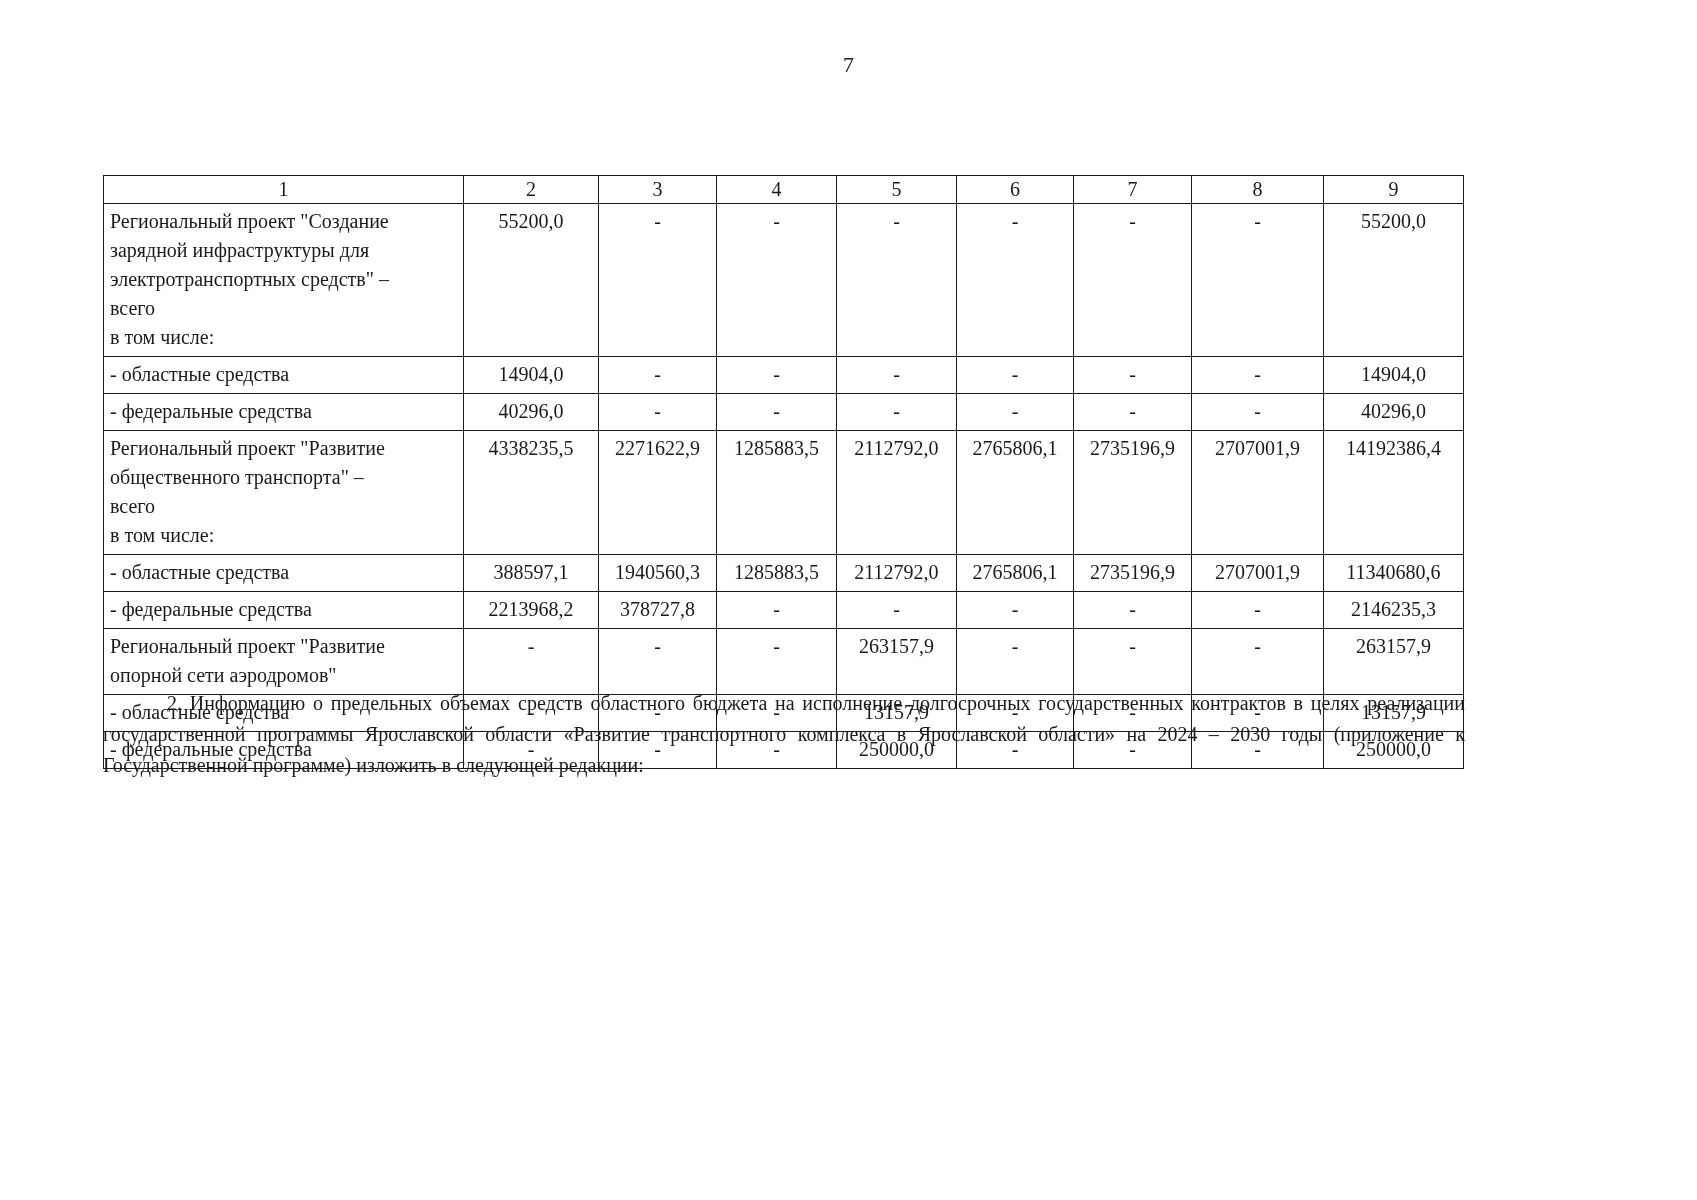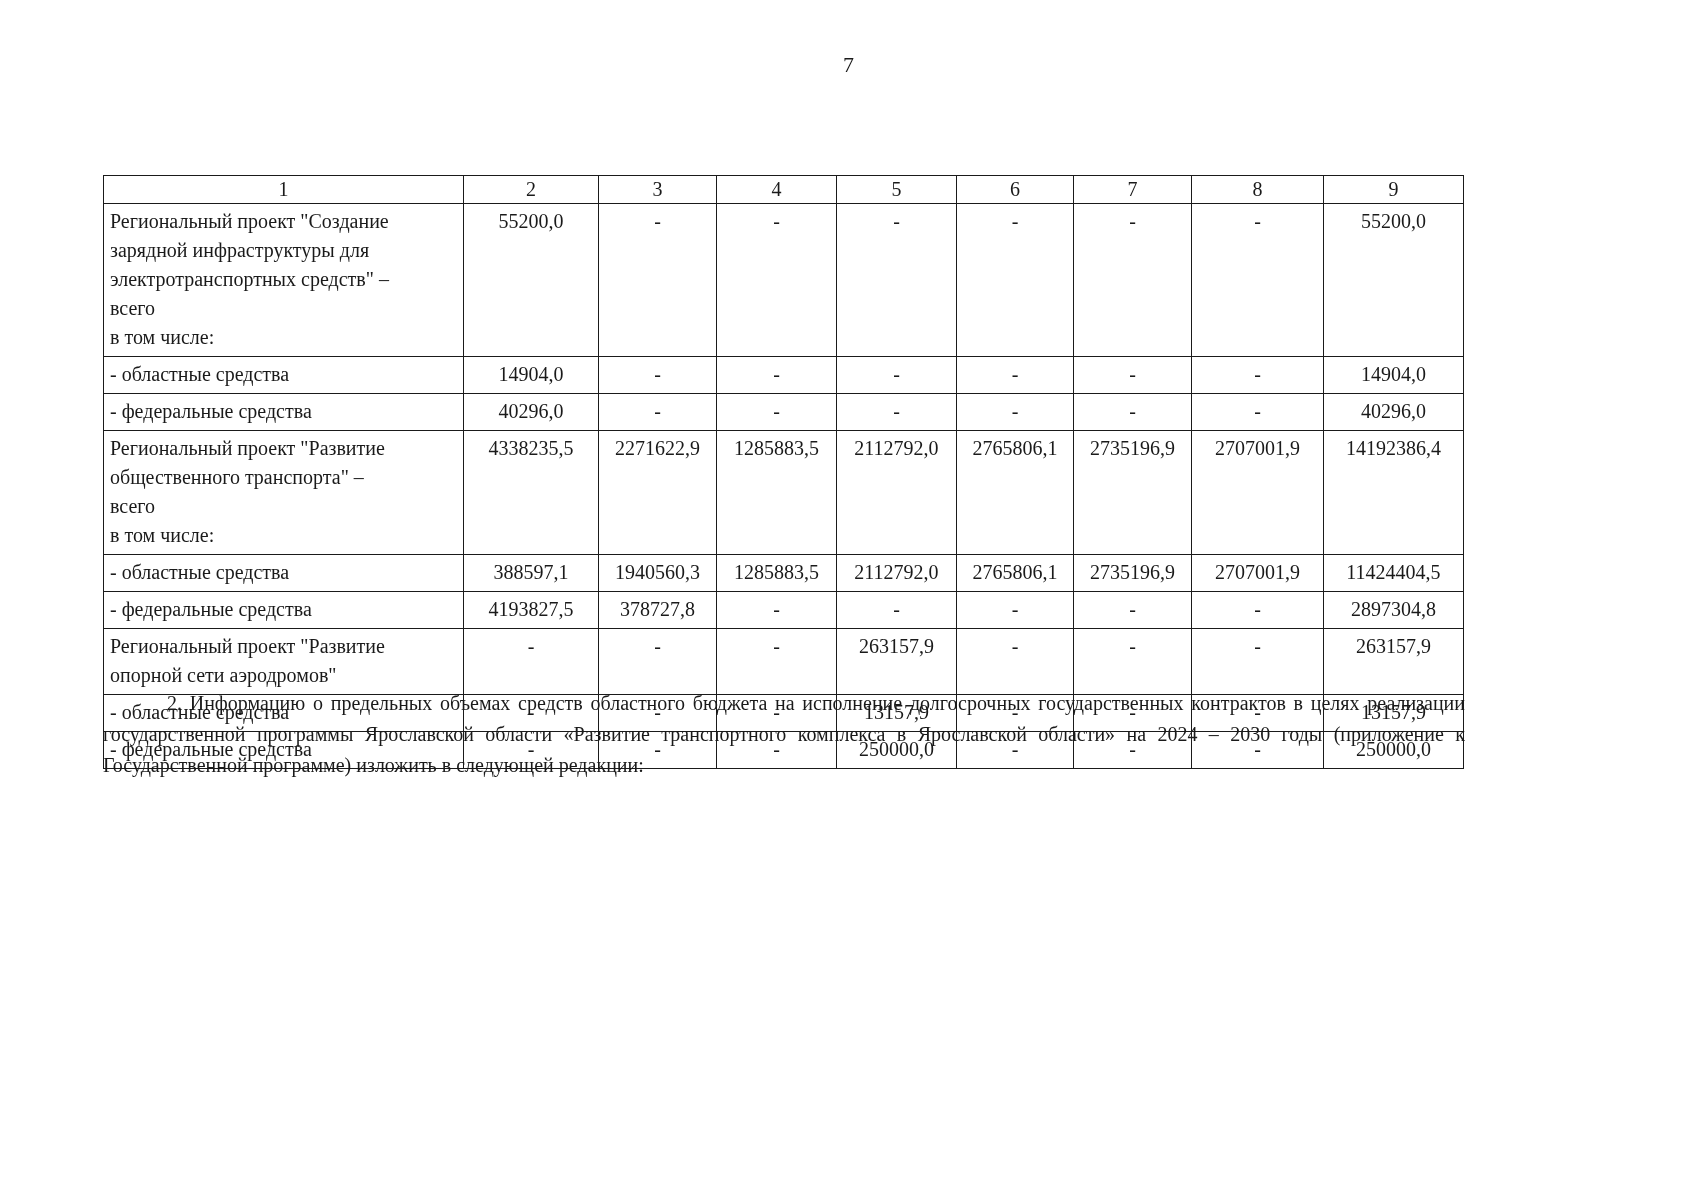--- a/index.html
+++ b/index.html
@@ -149,32 +149,32 @@
       </tr>
       <tr>
         <td class="label-cell">- областные средства</td>
         <td class="value-cell">388597,1</td>
         <td class="value-cell">1940560,3</td>
         <td class="value-cell">1285883,5</td>
         <td class="value-cell">2112792,0</td>
         <td class="value-cell">2765806,1</td>
         <td class="value-cell">2735196,9</td>
         <td class="value-cell">2707001,9</td>
-        <td class="value-cell">11424404,5</td>
+        <td class="value-cell">11340680,6</td>
       </tr>
       <tr>
         <td class="label-cell">- федеральные средства</td>
-        <td class="value-cell">4193827,5</td>
+        <td class="value-cell">2213968,2</td>
         <td class="value-cell">378727,8</td>
         <td class="value-cell">-</td>
         <td class="value-cell">-</td>
         <td class="value-cell">-</td>
         <td class="value-cell">-</td>
         <td class="value-cell">-</td>
-        <td class="value-cell">2897304,8</td>
+        <td class="value-cell">2146235,3</td>
       </tr>
       <tr>
         <td class="label-cell">Региональный проект "Развитие
 опорной сети аэродромов"</td>
         <td class="value-cell">-</td>
         <td class="value-cell">-</td>
         <td class="value-cell">-</td>
         <td class="value-cell">263157,9</td>
         <td class="value-cell">-</td>
         <td class="value-cell">-</td>

